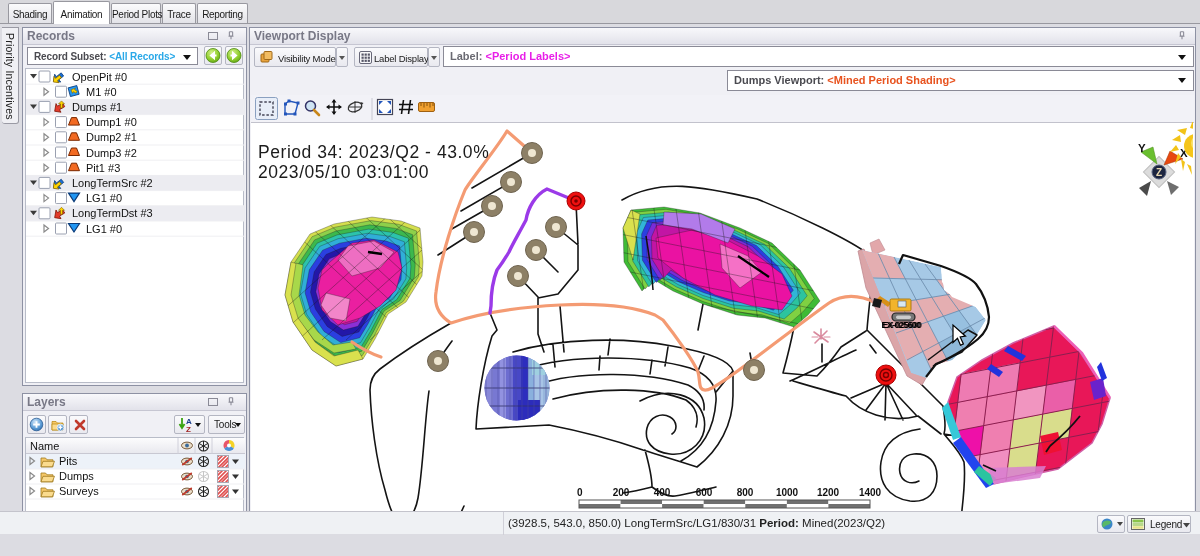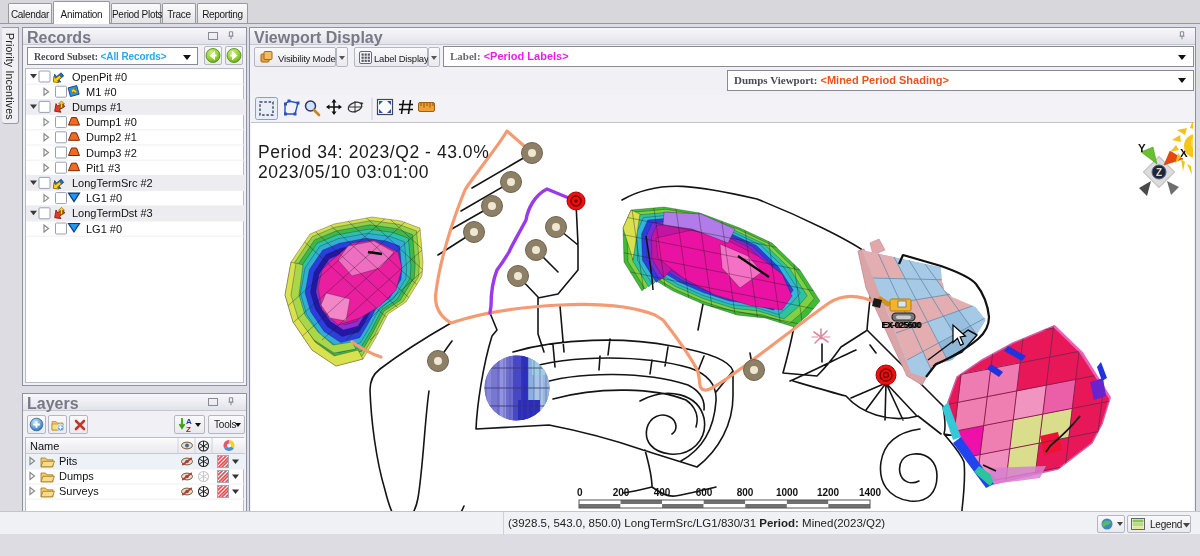--- a/index.html
+++ b/index.html
@@ -8,35 +8,35 @@
 .abs { position:absolute; }
 
 #tabbar { left:0; top:0; width:1200px; height:25px; background:#d8d8dc; }
 .tab { position:absolute; top:3px; height:20px; background:linear-gradient(#fbfbfc,#e3e3e8); border:1px solid #98989f; border-bottom:none; border-radius:2px 2px 0 0; font-size:10px; letter-spacing:-0.3px; color:#1a1a1a; text-align:center; padding-top:5px; white-space:nowrap; }
 .tab.active { top:1px; height:23px; background:#fff; z-index:3; padding-top:7px; }
 #tabline { position:absolute; left:0; top:23px; width:1200px; height:1px; background:#98989f; }
 #ptab { left:2px; top:27px; width:17px; height:97px; background:#f0f0f4; border:1px solid #9a9aa4; border-left:none; border-radius:0 0 3px 3px; }
 #ptab span { position:absolute; left:2px; top:5px; writing-mode:vertical-rl; font-size:10.5px; color:#222; letter-spacing:0.2px; }
 
 .panel { position:absolute; background:#f0f0f5; border:1px solid #8d91a3; }
-.phead { position:absolute; left:0; top:0; right:0; height:17px; background:linear-gradient(#f8f8fb,#e2e2ea); border-bottom:1px solid #c6c6d2; color:#787886; font-weight:bold; font-size:16px; padding:1px 0 0 4px; }
+.phead { position:absolute; left:0; top:0; right:0; height:17px; background:linear-gradient(#f8f8fb,#e2e2ea); border-bottom:1px solid #c6c6d2; color:#787886; font-weight:bold; font-size:12px; padding:1px 0 0 4px; }
 .minico,.pinico { position:absolute; top:4px; width:10px; height:9px; color:#8a8a96; }
 
 .combo { position:absolute; background:#fff; border:1px solid #8a8a96; font-size:11px; padding-top:3px; padding-left:6px; white-space:nowrap; overflow:hidden; }
-.combo b { color:#4a4a50;font-family:Liberation Serif, serif; }
+.combo b { color:#4a4a50; }
 .ddarrow { position:absolute; top:7px; width:0; height:0; border-left:4px solid transparent; border-right:4px solid transparent; border-top:5px solid #111; }
 
 .btn { position:absolute; background:linear-gradient(#fafafc,#e9e9ef); border:1px solid #b4b6c2; border-radius:2px; font-size:10px; color:#1a1a1a; white-space:nowrap; letter-spacing:-0.2px; }
 svg { position:absolute; overflow:visible; }
 </style>
 </head>
 <body>
 
 <div id="tabbar" class="abs">
-  <div class="tab" style="left:8px;width:44px;">Calendar</div>
+  <div class="tab" style="left:8px;width:44px;">Shading</div>
   <div class="tab active" style="left:53px;width:57px;">Animation</div>
   <div class="tab" style="left:111px;width:50px;">Period Plots</div>
   <div class="tab" style="left:162px;width:34px;">Trace</div>
   <div class="tab" style="left:197px;width:51px;">Reporting</div>
 </div>
 <div id="tabline"></div>
 <div style="position:absolute;left:0;top:24px;width:1200px;height:532px;background:#dcdce2;"></div>
 
 <div id="ptab" class="abs">
     <span>Priority Incentives</span>

